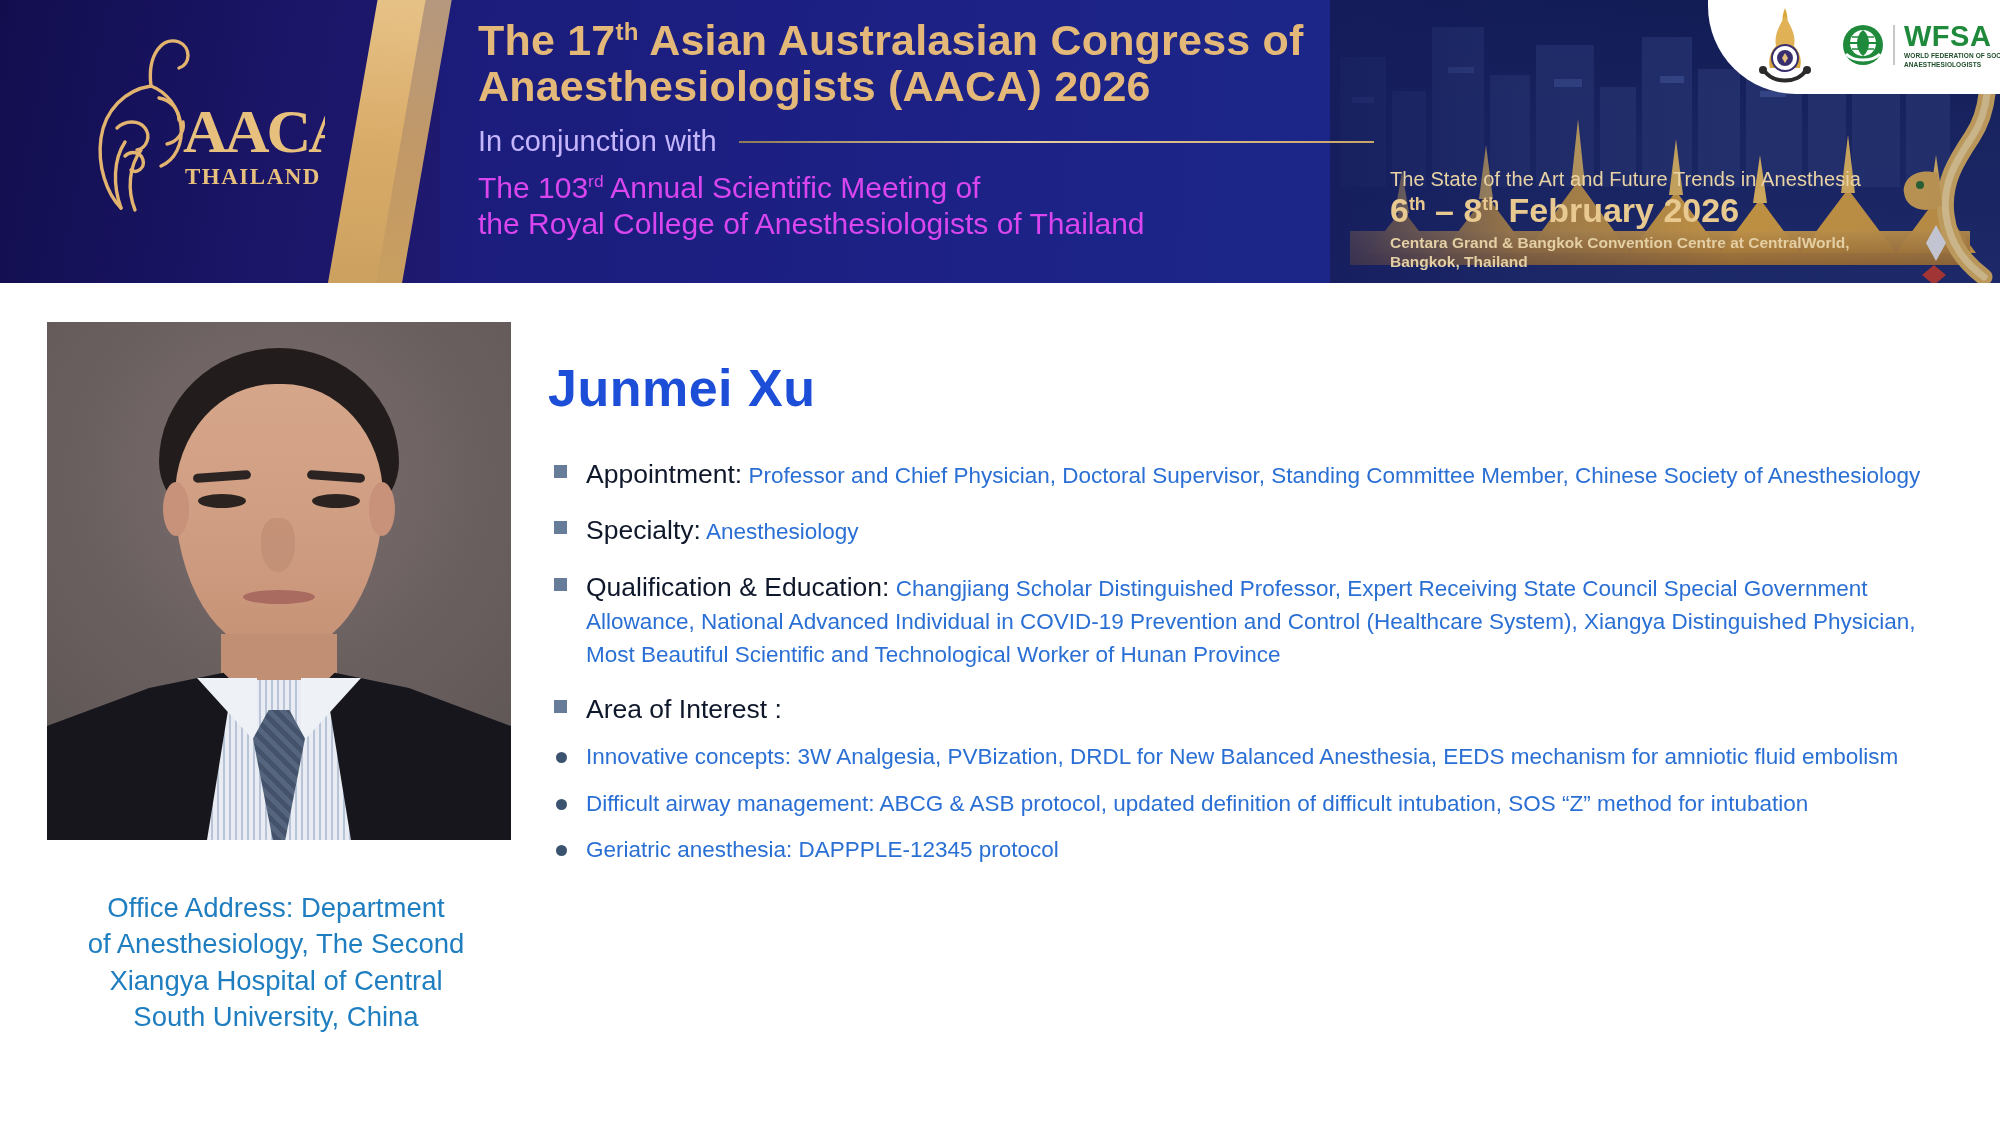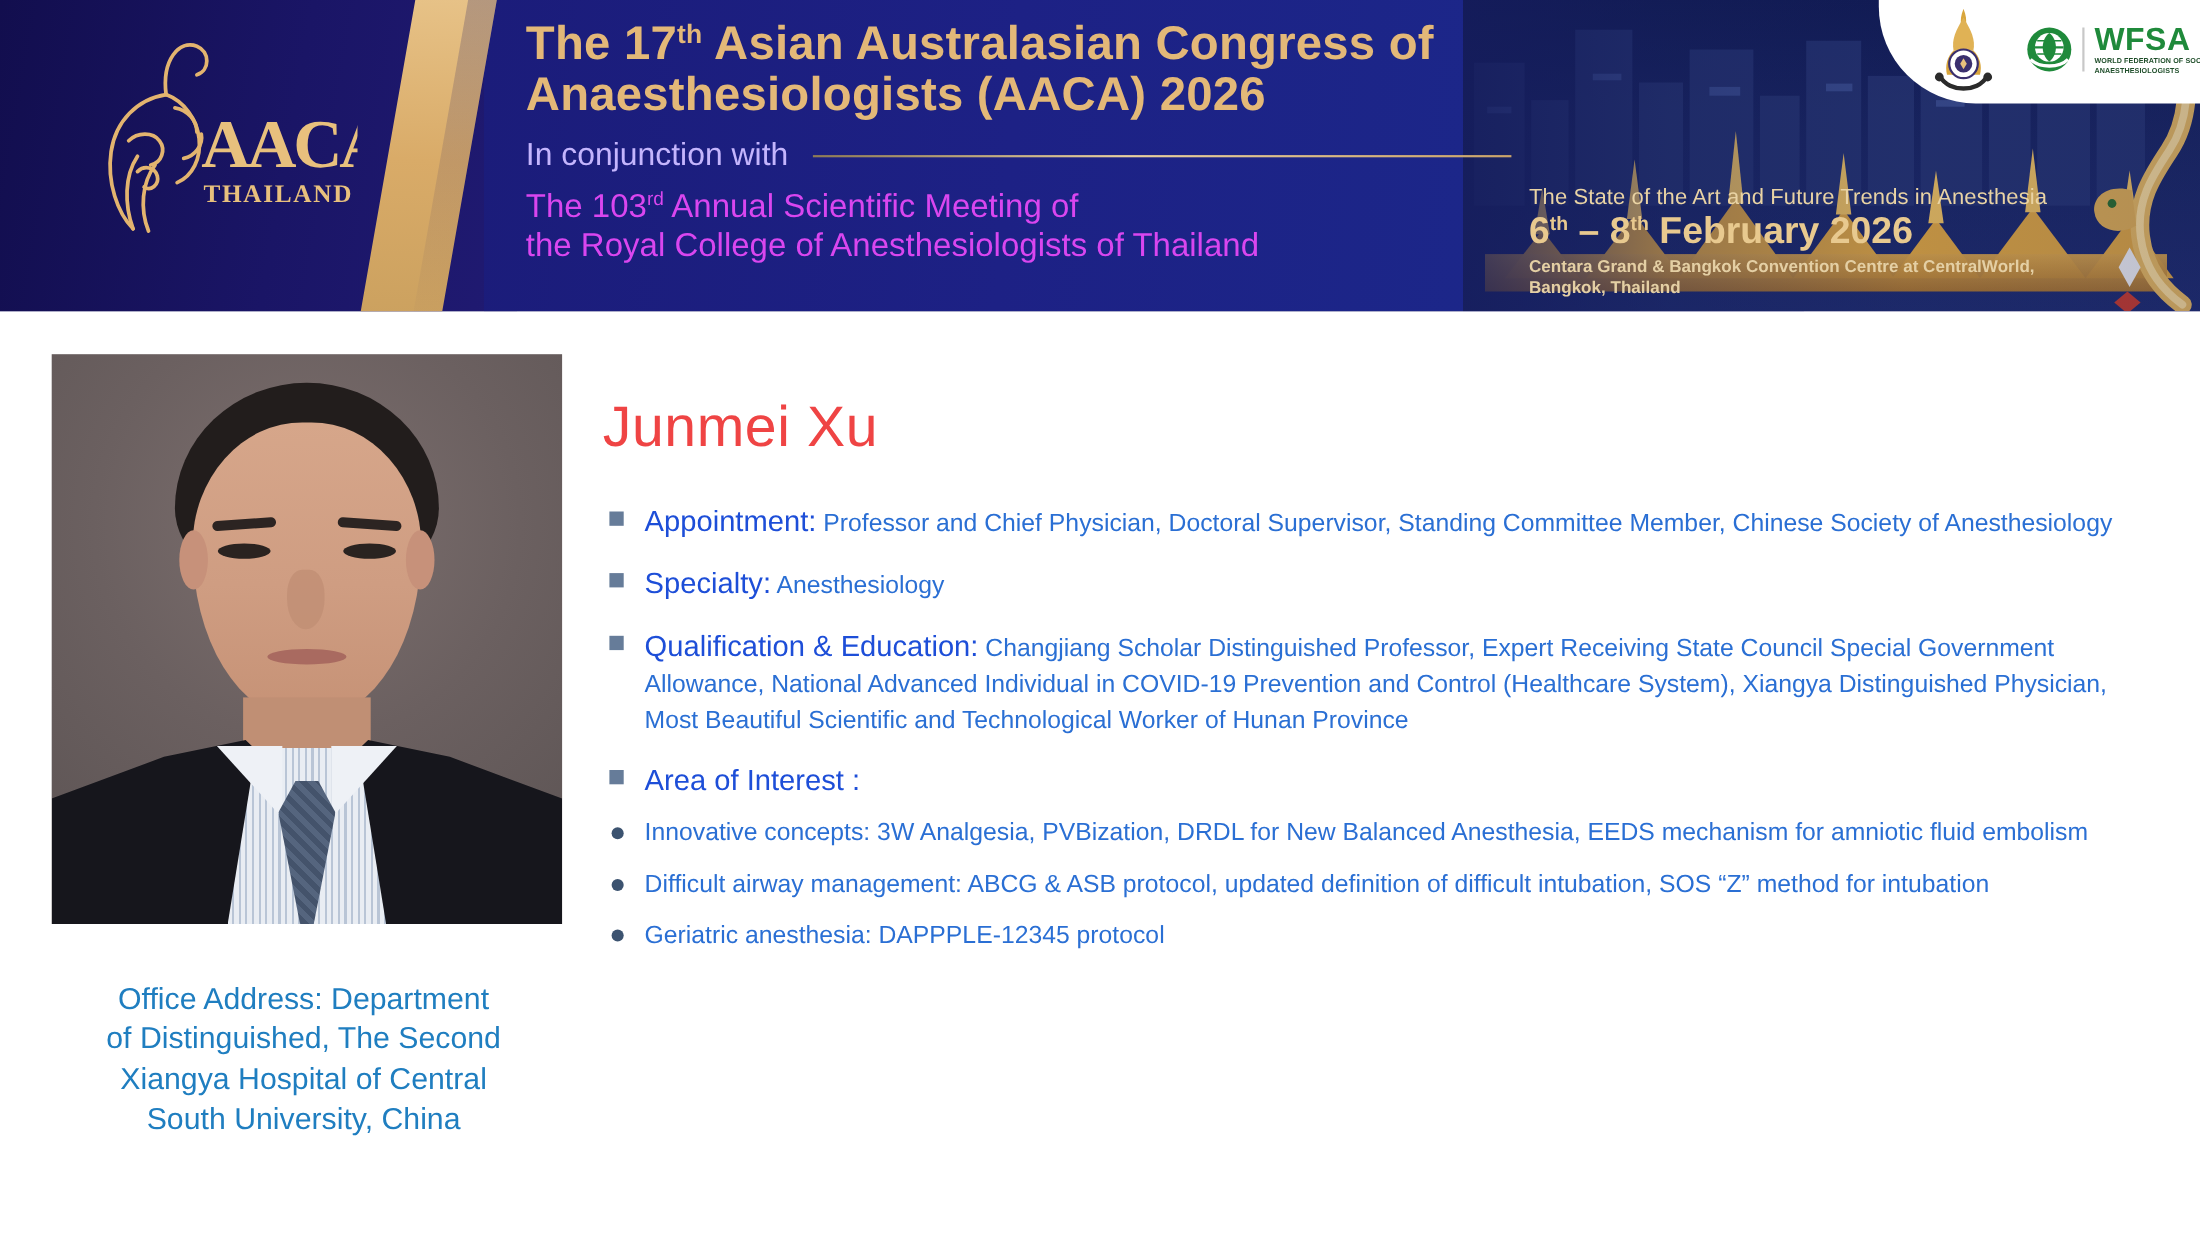--- a/index.html
+++ b/index.html
@@ -157,34 +157,34 @@
   .ph-collar-l{left:150px;clip-path:polygon(0 0,100% 0,100% 100%);}
   .ph-collar-r{right:150px;clip-path:polygon(0 0,100% 0,0 100%);}
 
   .address{
     position:absolute;left:36px;top:890px;width:480px;
     text-align:center;color:#1f7ec0;font-size:27.5px;line-height:1.32;
   }
 
   .speaker-name{
     position:absolute;left:548px;top:358px;
-    color:#ef4444;font-size:52px;font-weight:normal;letter-spacing:.5px;
+    color:#1d4ed8;font-size:52px;font-weight:bold;letter-spacing:.5px;
   }
 
   .bio{
     position:absolute;left:550px;top:455px;width:1400px;
   }
   .b-item{position:relative;padding-left:36px;margin-bottom:18px;}
   .b-item .sq{
     position:absolute;left:4px;top:10px;width:13px;height:13px;background:#667c99;
   }
   .b-item .dot{
     position:absolute;left:6px;top:11px;width:11px;height:11px;border-radius:50%;background:#3c5370;
   }
-  .b-label{color:#1d4ed8;font-size:26.5px;}
+  .b-label{color:#0f172a;font-size:26.5px;}
   .b-text{color:#2a6fd4;font-size:22.5px;}
   .b-line{line-height:1.45;}
   .b-item.lvl2{padding-left:36px;margin-bottom:14px;}
   .b-item.lvl2 .b-text{font-size:22.5px;}
   .b-item.tight{margin-bottom:13px;}
 </style>
 </head>
 <body>
 
 <div class="banner">
@@ -347,21 +347,21 @@
   <div class="ph-neck"></div>
   <div class="ph-suit"></div>
   <div class="ph-shirt"></div>
   <div class="ph-collar-l"></div>
   <div class="ph-collar-r"></div>
   <div class="ph-tie"></div>
 </div>
 
 <div class="address">
   <span>Office Address:  Department</span><br>
-  <span>of Distinguished, The Second</span><br>
+  <span>of Anesthesiology, The Second</span><br>
   <span>Xiangya Hospital of Central</span><br>
   <span>South University, China</span>
 </div>
 
 <div class="speaker-name">Junmei  Xu</div>
 
 <div class="bio">
 
   <div class="b-item">
     <span class="sq"></span>

